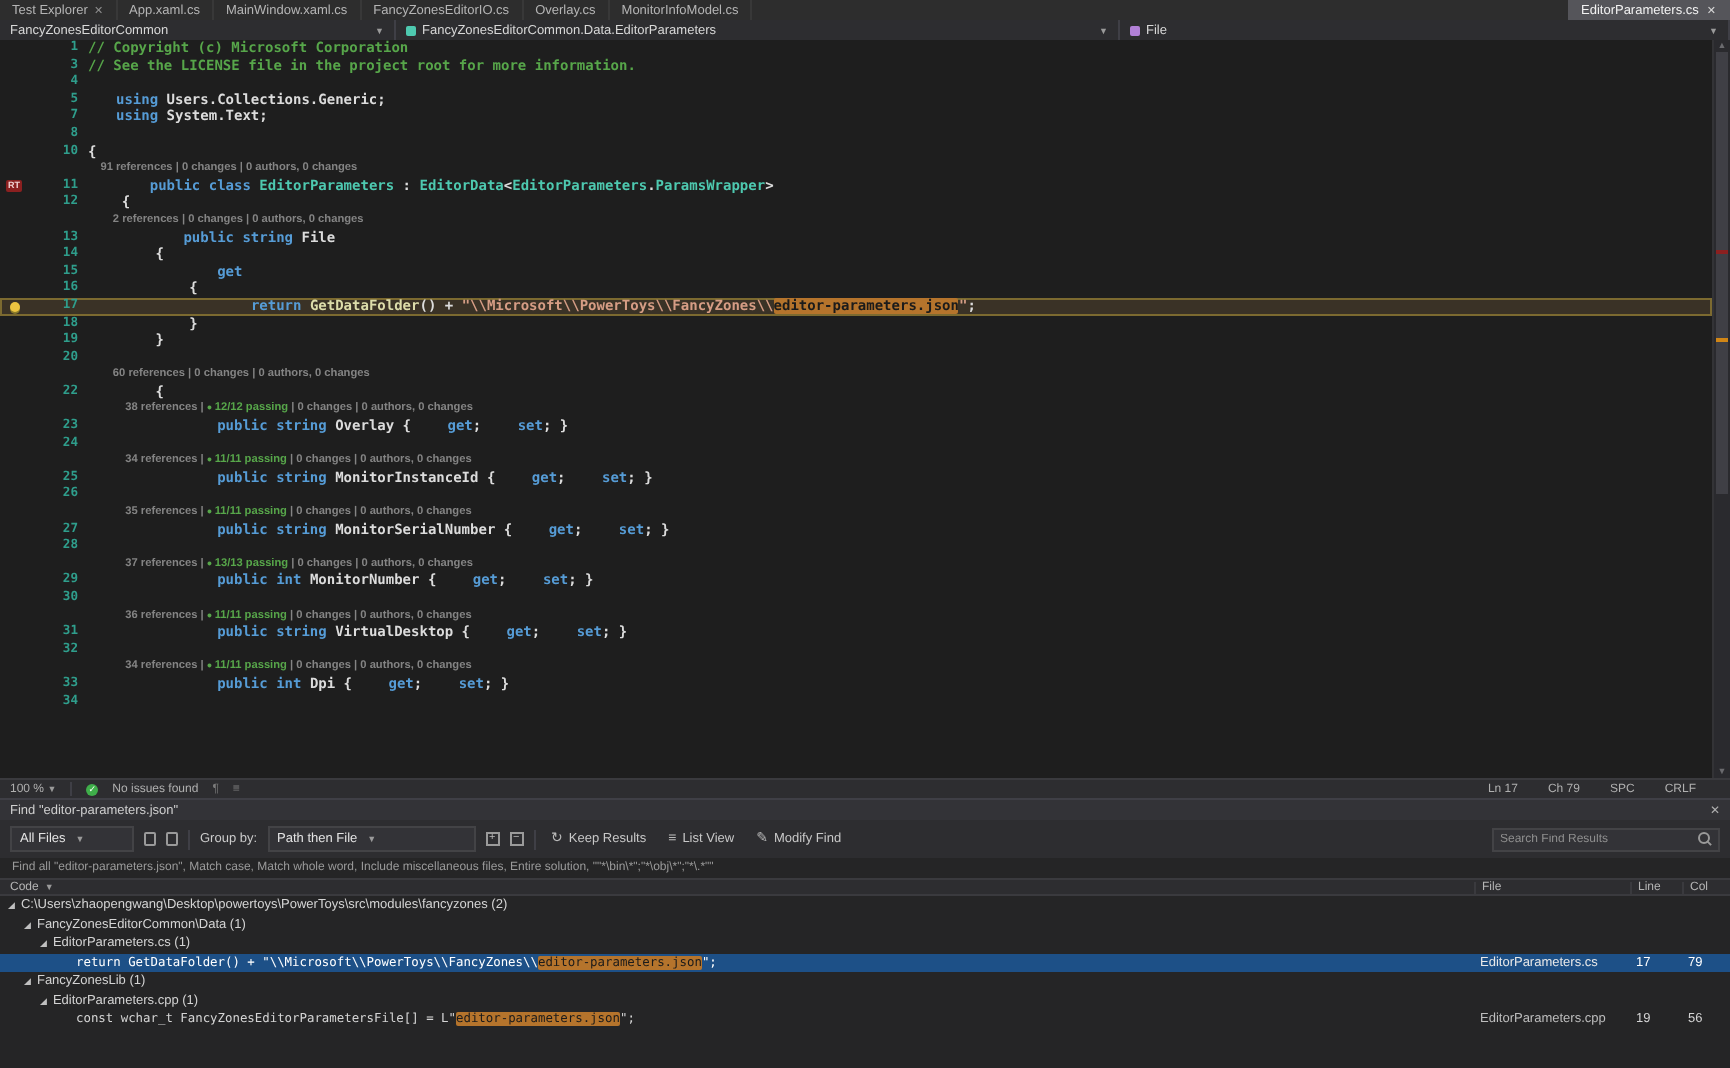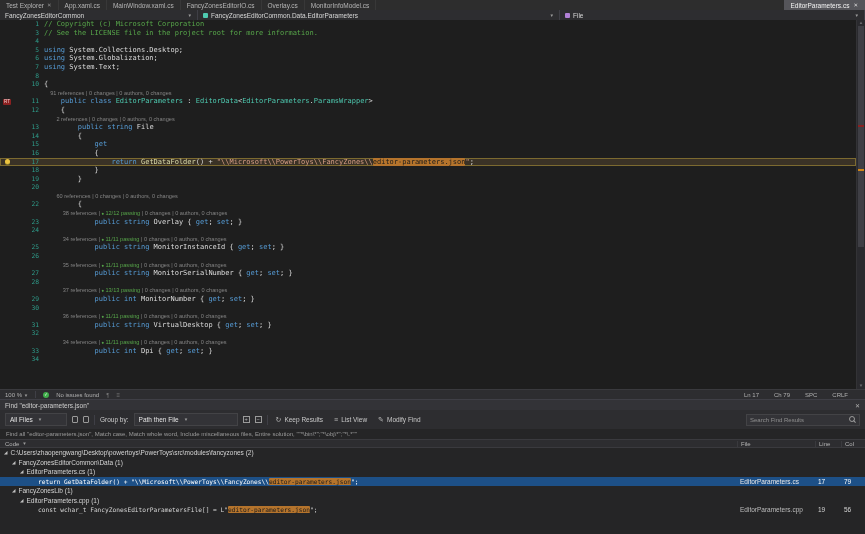--- a/index.html
+++ b/index.html
@@ -21,27 +21,27 @@
   .combo-project{width:198px;}
   .combo-type{width:362px;}
   .combo-member{flex:1;}
   .mini-ico{width:5px;height:5px;flex:none;border-radius:1px;}
   .ico-class{background:#4ec9b0;}
   .ico-member{background:#b180d7;}
 
   
   .editor{position:relative;height:369px;background:#1e1e1e;overflow:hidden;}
   .code{position:absolute;left:0;top:0;right:9px;}
-  .crow{display:flex;height:8.6px;line-height:8.6px;font-family:"DejaVu Sans Mono",monospace;font-size:7px;}
+  .crow{display:flex;height:8.6px;line-height:8.6px;font-family:"DejaVu Sans Mono",monospace;font-size:7px;font-weight:bold;}
   .gly{width:14px;flex:none;display:flex;align-items:center;justify-content:center;}
   .lnum{width:30px;flex:none;text-align:right;padding-right:5px;color:#2f9e8c;font-size:6.3px;font-family:"DejaVu Sans Mono",monospace;}
   .ctext{flex:1;white-space:pre;overflow:hidden;}
   .lensrow .ctext{font-size:5.6px;color:#848484;font-family:"Liberation Sans",sans-serif;}
   .crow.cur{background:#3a3226;box-shadow:inset 0 0 0 1px #7c6a30;}
-  .kw{color:#569cd6;} .ty{color:#4ec9b0;} .cm{color:#57a64a;} .st{color:#d69d85;}
+  .kw{color:#569cd6;margin-left:14px;} .ty{color:#4ec9b0;} .cm{color:#57a64a;} .st{color:#d69d85;}
   .pl{color:#dcdcdc;} .mt{color:#dcdcaa;}
   .stm{background:#b5742c;color:#1b1b1b;border-radius:1px;}
   .lens{color:#848484;} .ok{color:#57a64a;}
   .ok::before{content:"\25CF  ";font-size:4.5px;}
   .badge-rt{background:#8b2020;color:#f2d4d4;font-size:4.5px;line-height:6px;padding:0 1px;border-radius:1px;font-family:"Liberation Sans",sans-serif;}
   .bulb{width:5px;height:5px;border-radius:50%;background:#ecc440;display:inline-block;box-shadow:0 1px 0 #8a7a2a;}
   .vscroll{position:absolute;right:0;top:0;width:9px;height:100%;background:#2a2a2e;border-left:1px solid #333336;}
   .varrow{position:absolute;left:0;right:0;text-align:center;color:#6a6a6e;font-size:4.5px;line-height:6px;}
   .vthumb{position:absolute;left:1px;right:1px;top:6px;height:60%;background:#3f3f45;}
   .vmark{position:absolute;left:1px;right:1px;height:2px;}
@@ -156,26 +156,21 @@
           <span class="ctext"><span class="cm">// See the LICENSE file in the project root for more information.</span></span>
         </div>
         <div class="crow">
           <span class="gly"></span>
           <span class="lnum">4</span>
           <span class="ctext"></span>
         </div>
         <div class="crow">
           <span class="gly"></span>
           <span class="lnum">5</span>
-          <span class="ctext"><span class="kw">using</span><span class="pl"> System.Collections.Desktop;</span></span>
-        </div>
-        <div class="crow">
-          <span class="gly"></span>
-          <span class="lnum">6</span>
-          <span class="ctext"><span class="kw">using</span><span class="pl"> System.Globalization;</span></span>
+          <span class="ctext"><span class="kw">using</span><span class="pl"> Users.Collections.Generic;</span></span>
         </div>
         <div class="crow">
           <span class="gly"></span>
           <span class="lnum">7</span>
           <span class="ctext"><span class="kw">using</span><span class="pl"> System.Text;</span></span>
         </div>
         <div class="crow">
           <span class="gly"></span>
           <span class="lnum">8</span>
           <span class="ctext"></span>

